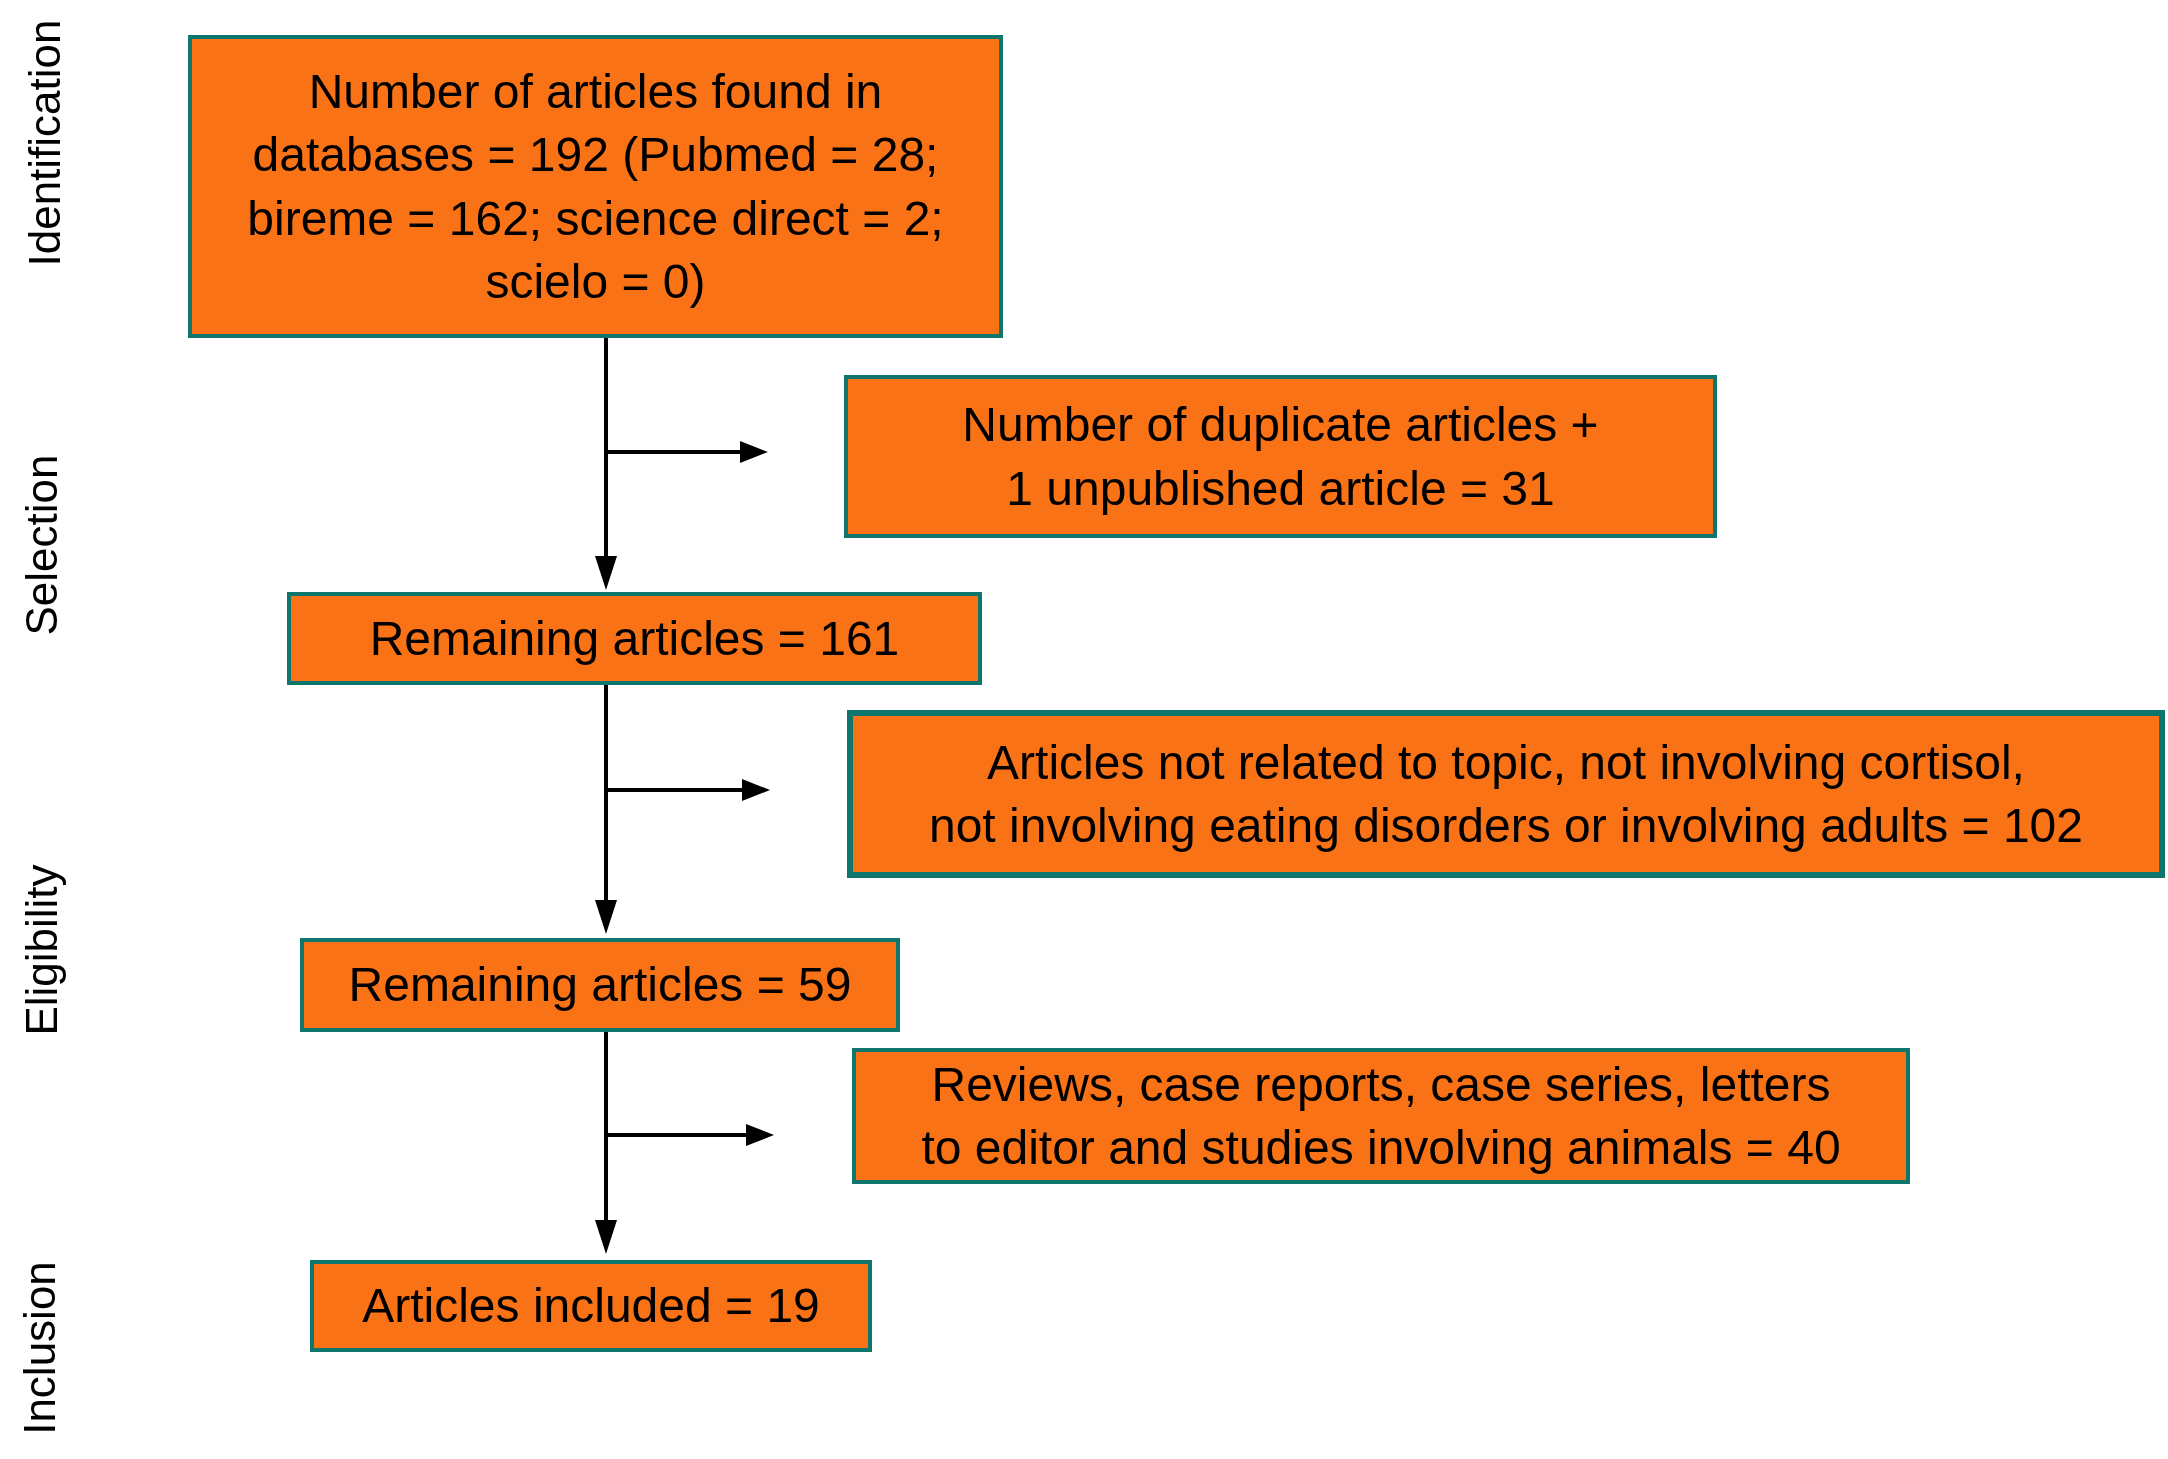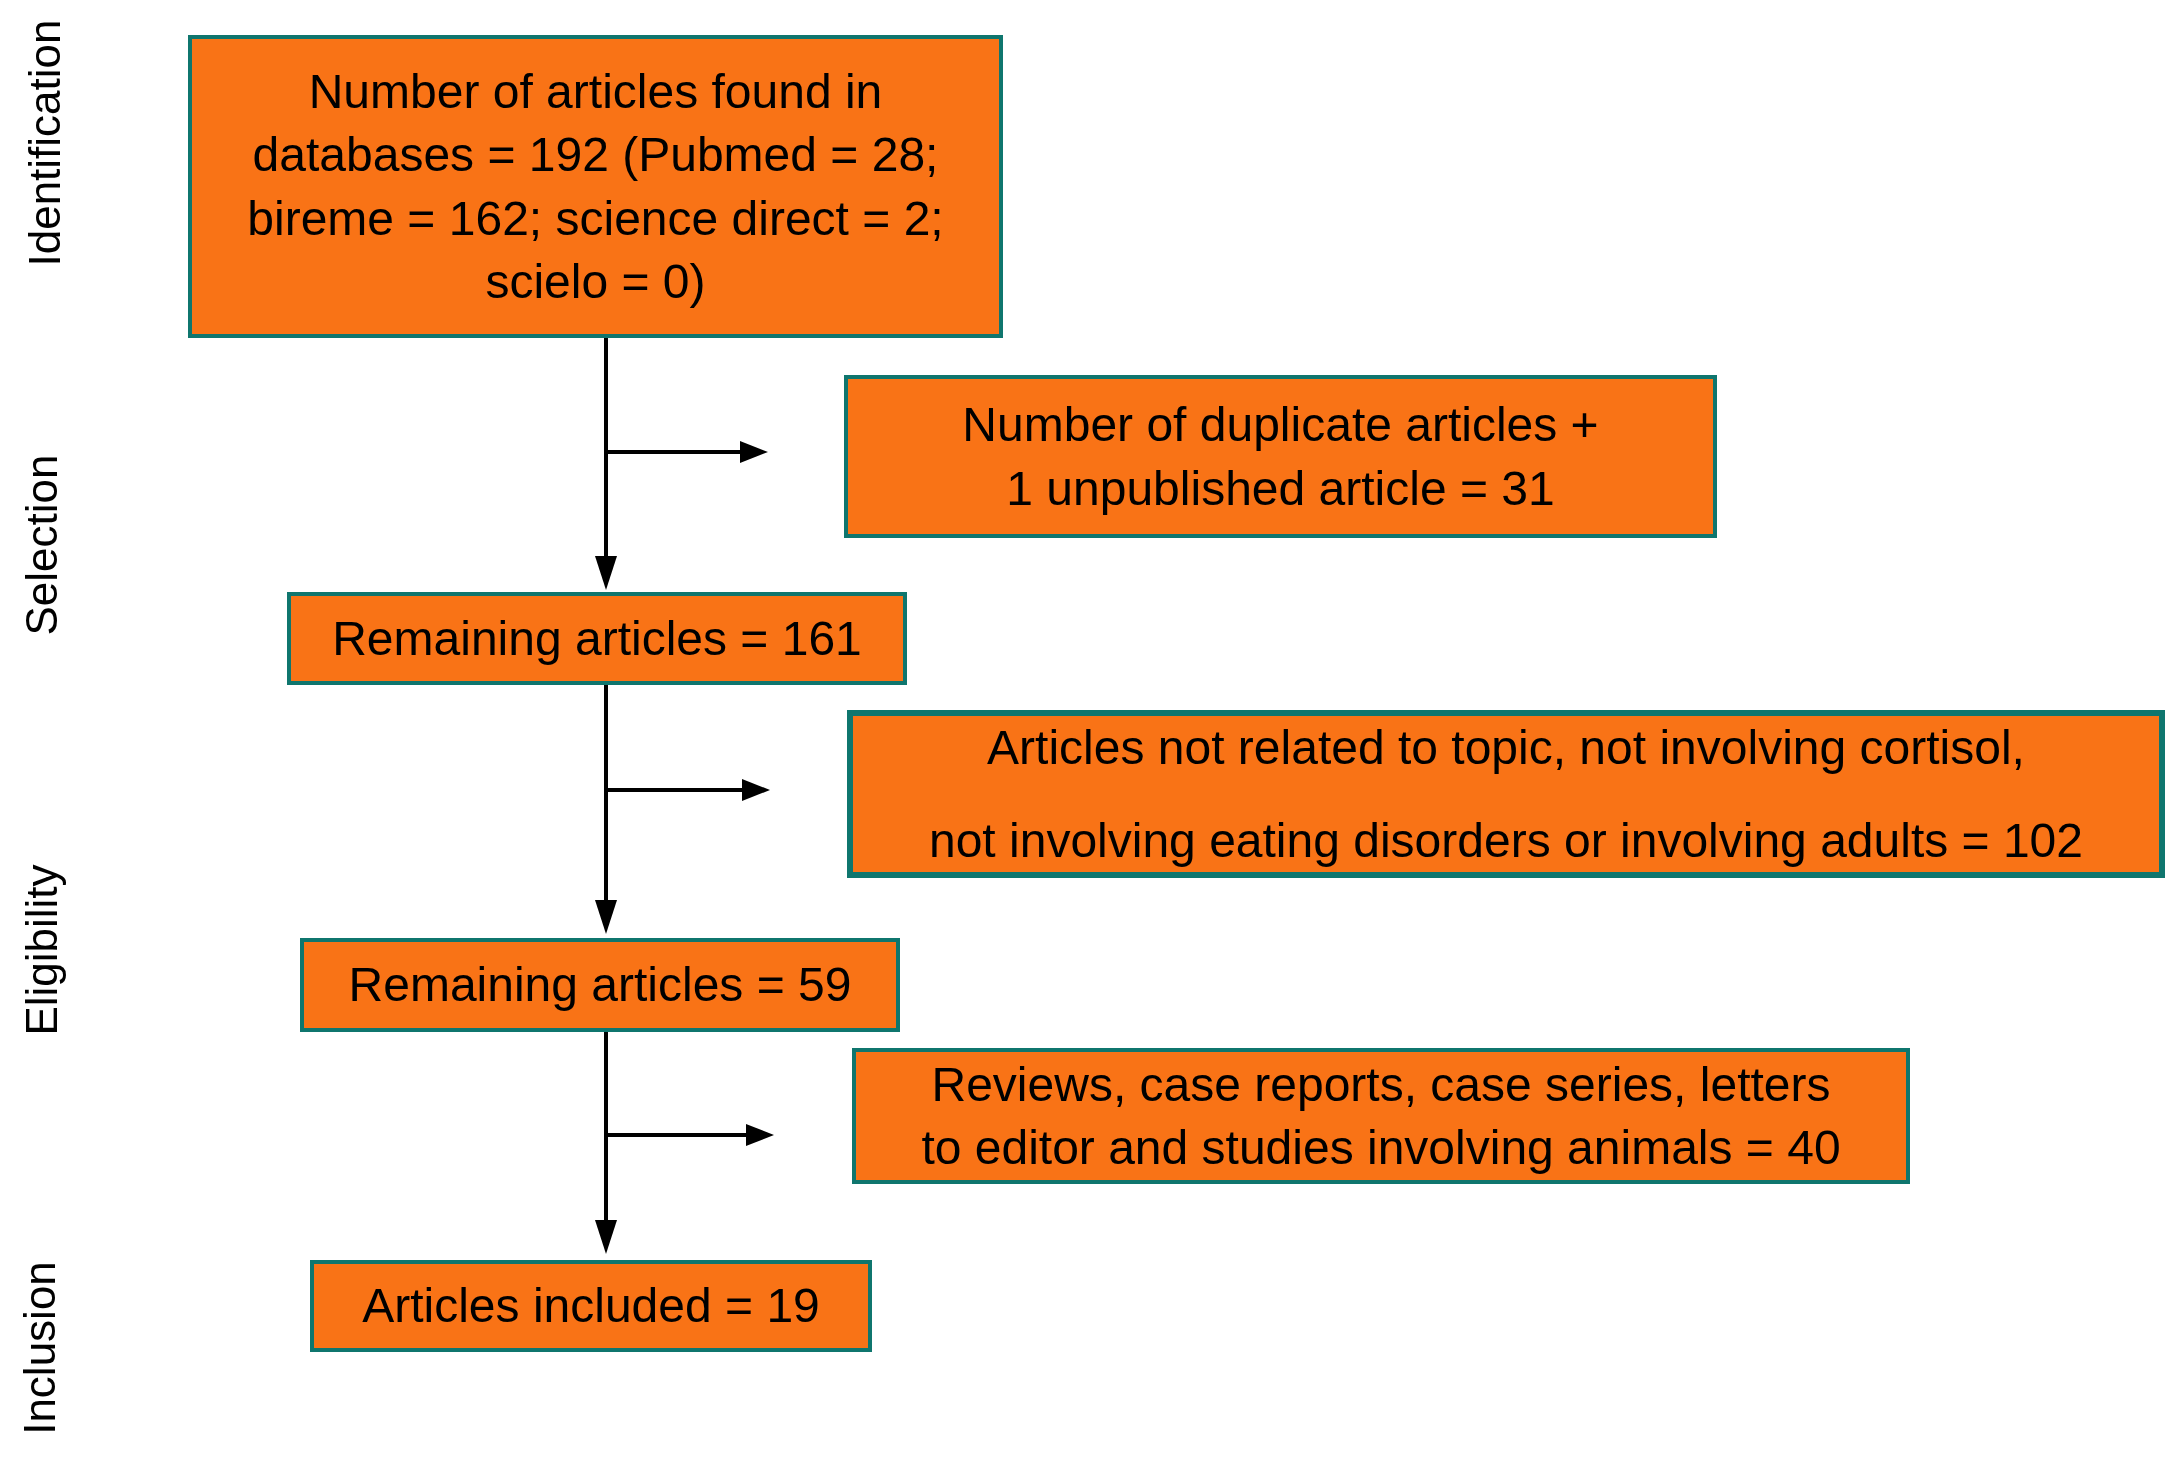--- a/index.html
+++ b/index.html
@@ -30,21 +30,21 @@
     display: flex;
     flex-direction: column;
     justify-content: center;
     align-items: center;
     text-align: center;
     font-size: 48px;
     line-height: 1.32;
     box-sizing: border-box;
   }
   .box span { display: block; white-space: nowrap; }
-  .box.thick { border-width: 6px; justify-content: space-between; }
+  .box.thick { border-width: 6px; }
   .stage-label {
     position: absolute;
     transform: translate(-50%, -50%) rotate(-90deg);
     transform-origin: center center;
     white-space: nowrap;
     font-size: 44px;
     letter-spacing: 0px;
   }
 </style>
 </head>
@@ -85,21 +85,21 @@
     <span>databases = 192 (Pubmed = 28;</span>
     <span>bireme = 162; science direct = 2;</span>
     <span>scielo = 0)</span>
   </div>
 
   <div class="box" style="left:844px; top:375px; width:873px; height:163px;">
     <span>Number of duplicate articles +</span>
     <span>1 unpublished article = 31</span>
   </div>
 
-  <div class="box" style="left:287px; top:592px; width:620px; height:93px;">
+  <div class="box" style="left:287px; top:592px; width:695px; height:93px;">
     <span>Remaining articles = 161</span>
   </div>
 
   <div class="box thick" style="left:847px; top:710px; width:1318px; height:168px;">
     <span>Articles not related to topic, not involving cortisol,</span>
     <span>not involving eating disorders or involving adults = 102</span>
   </div>
 
   <div class="box" style="left:300px; top:938px; width:600px; height:94px;">
     <span>Remaining articles = 59</span>

